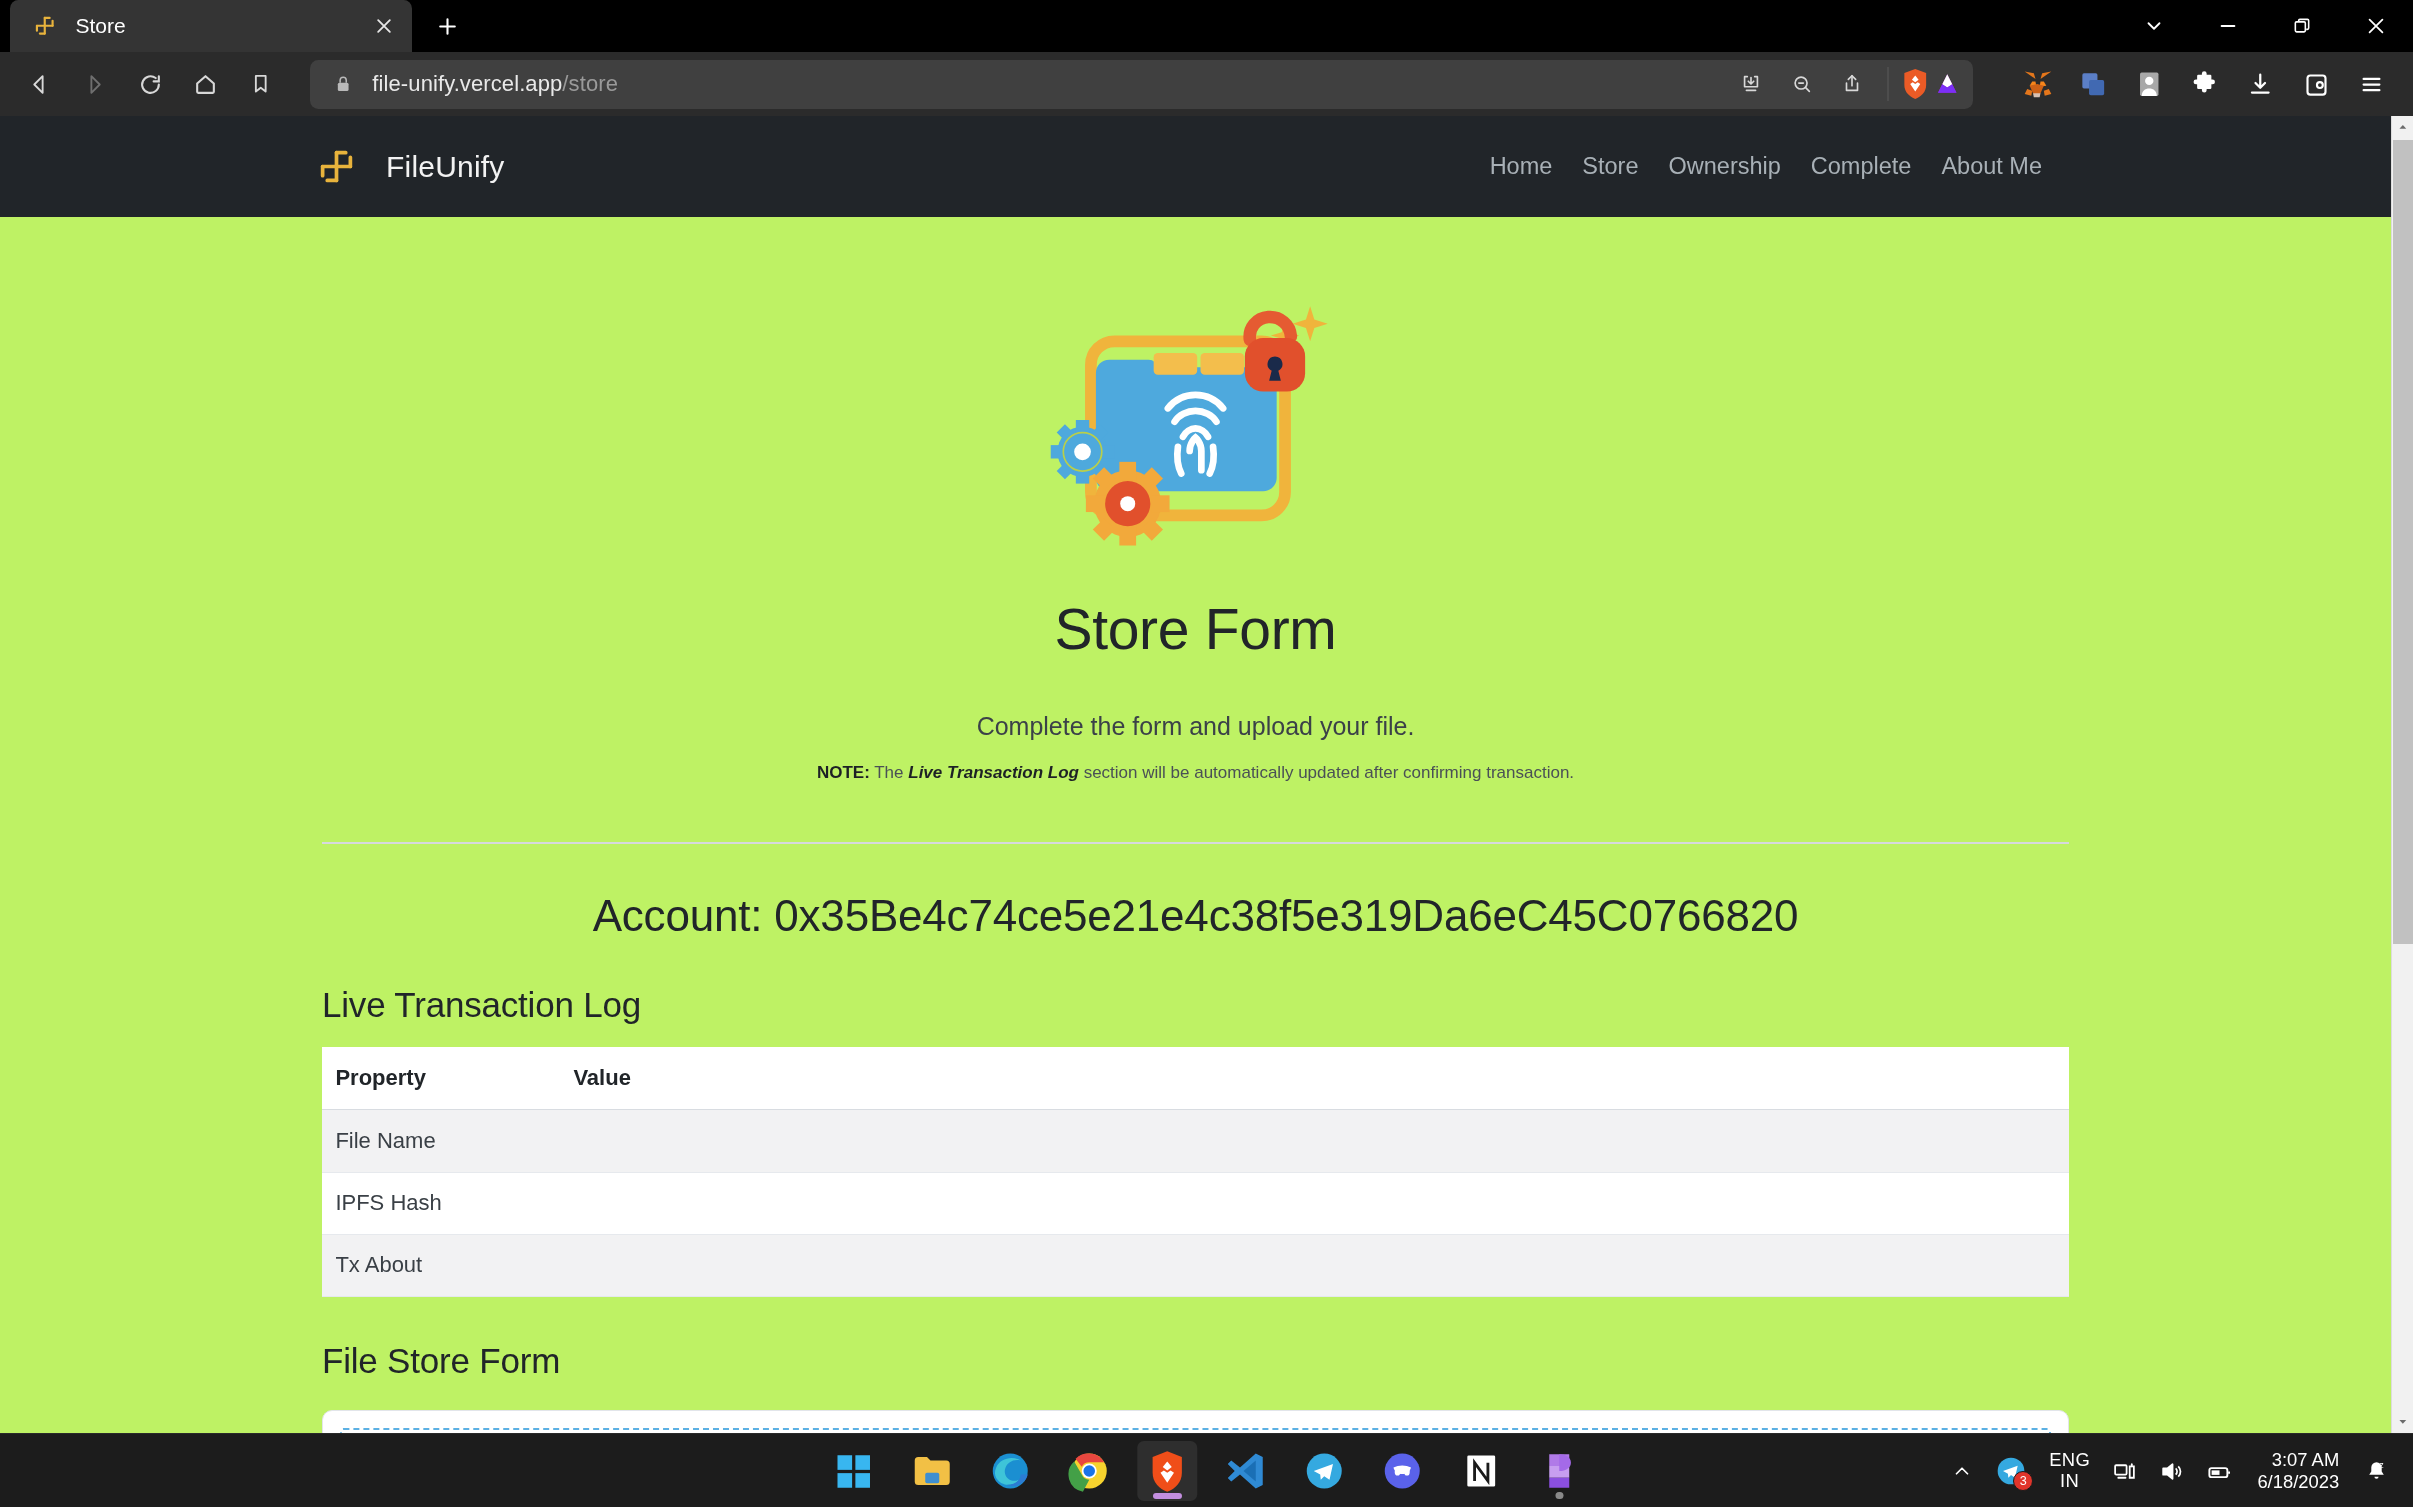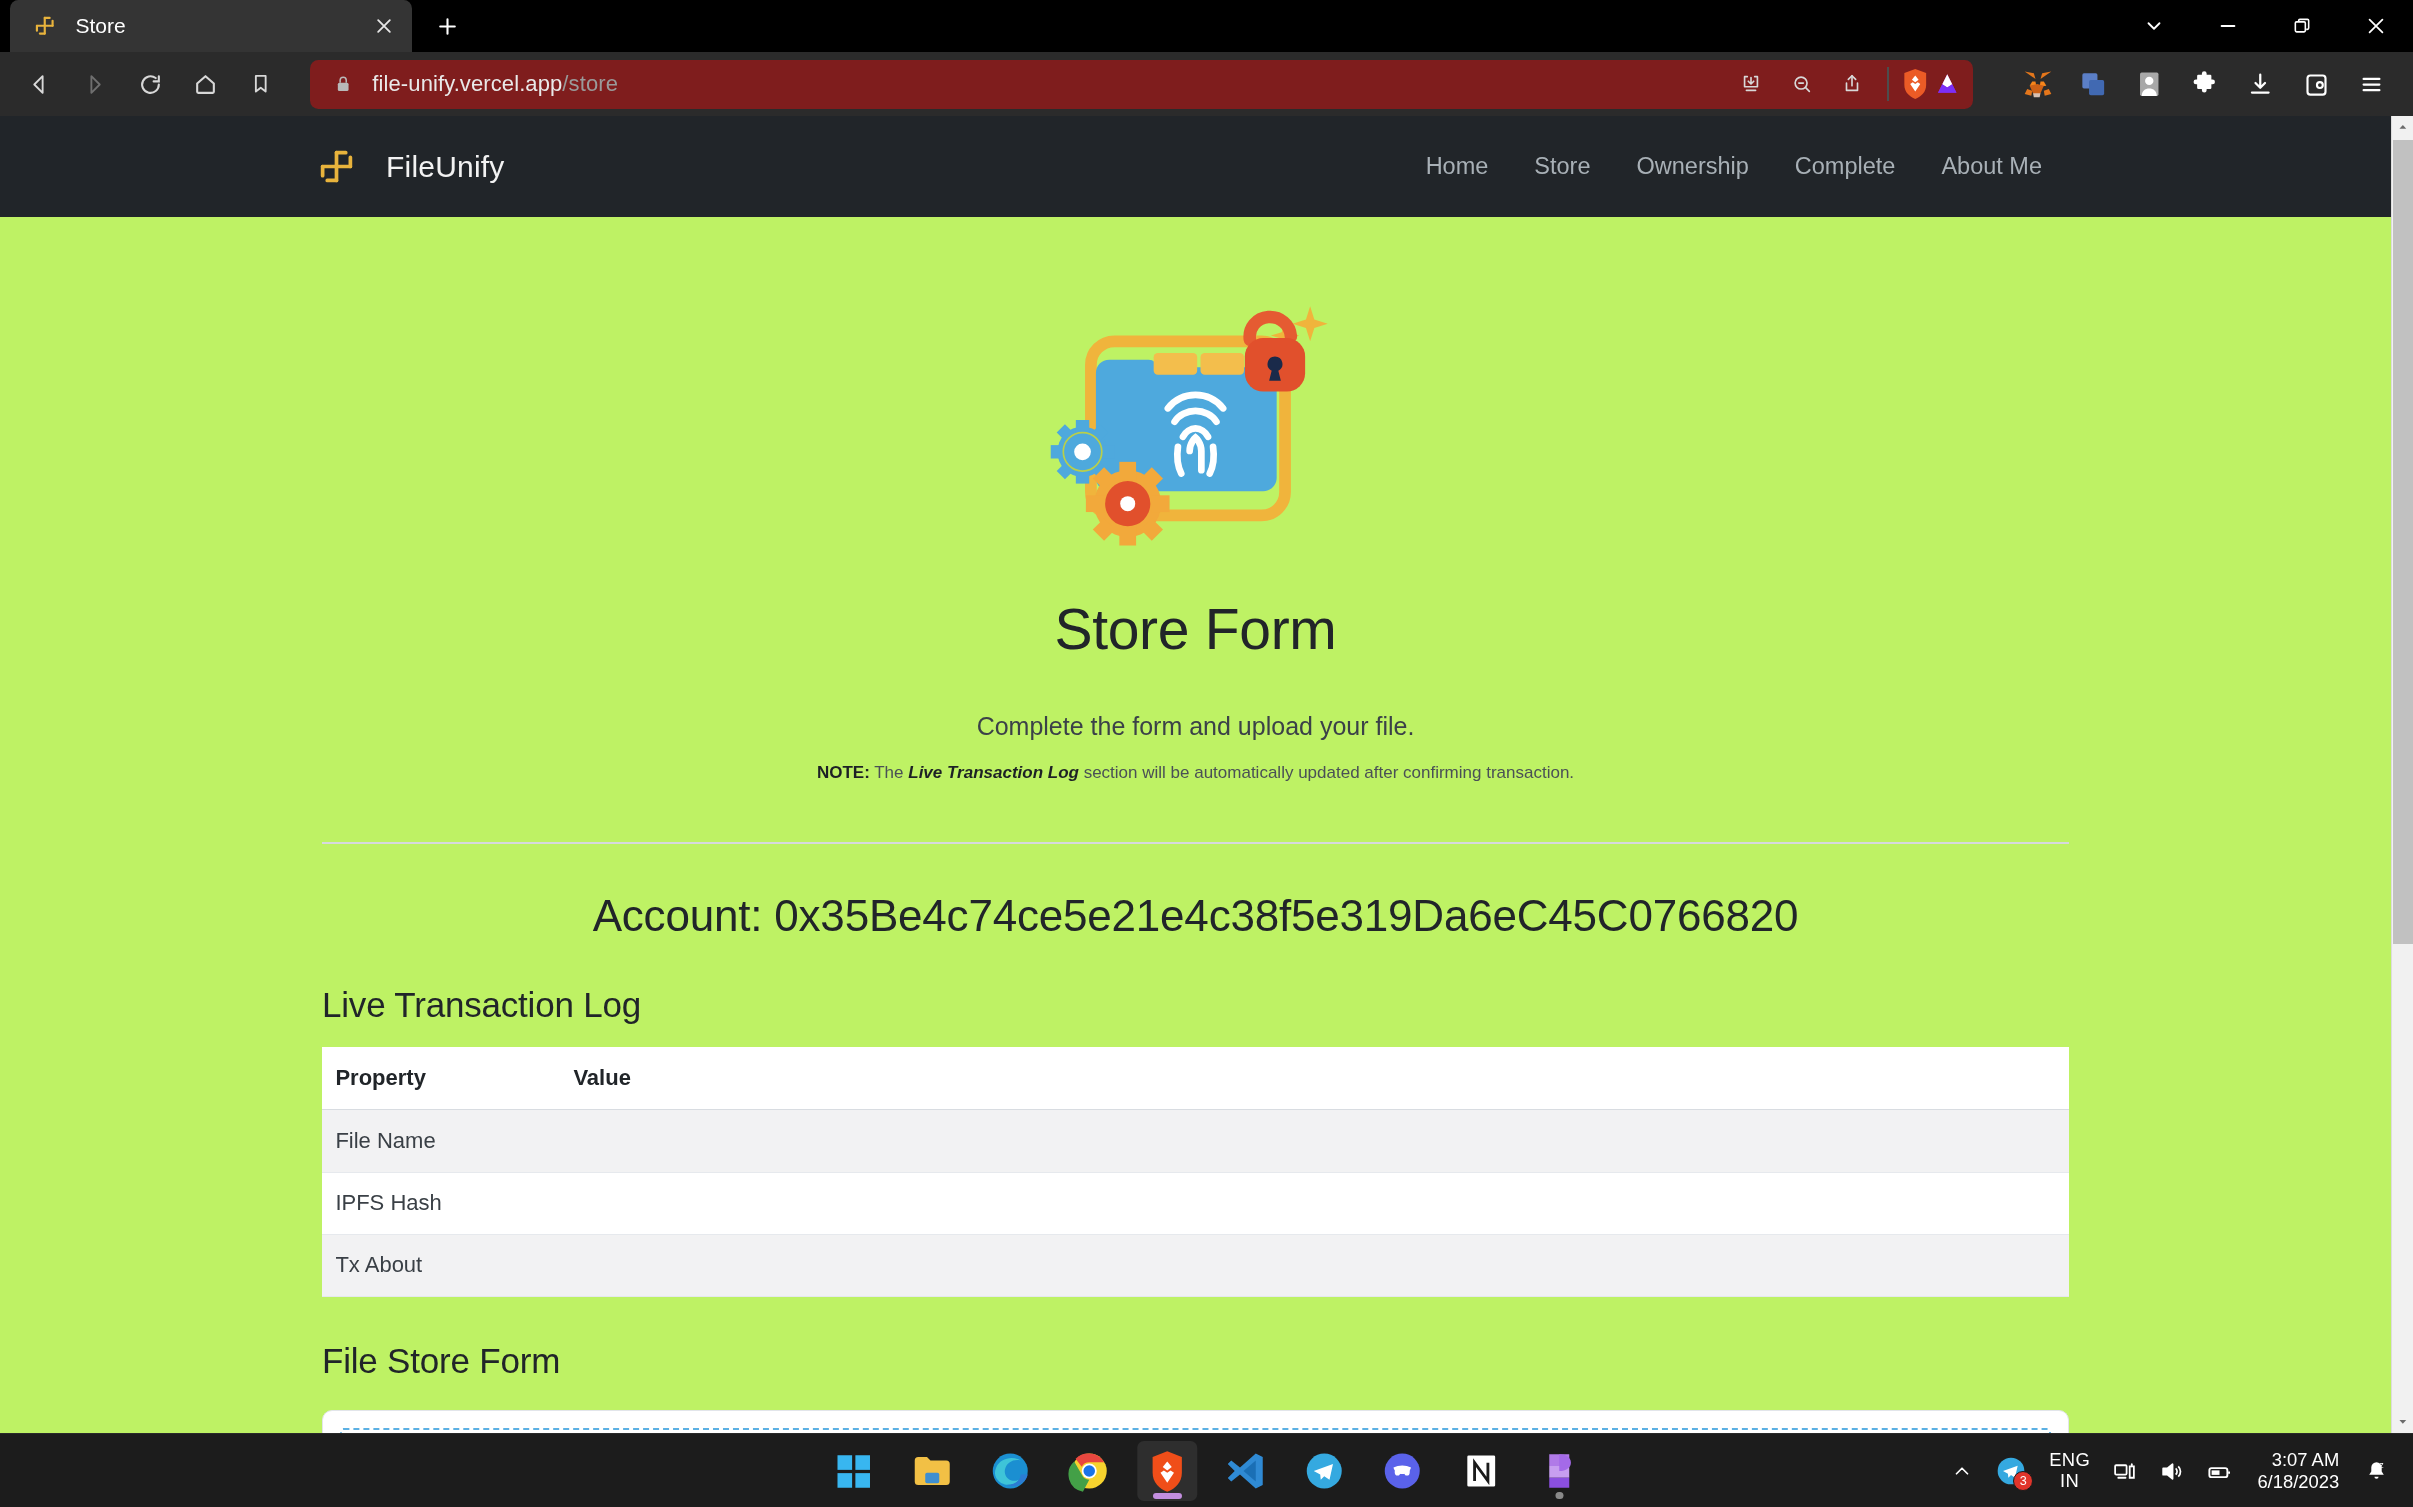--- a/index.html
+++ b/index.html
@@ -48,21 +48,21 @@
   .navbar {
     height: 64px; background: #2b2b2b; display: flex; align-items: center; padding: 0 13.4px; flex: none;
     gap: 3.4px; position: relative;
   }
   .navicon {
     width: 52px; height: 52px; display: flex; align-items: center; justify-content: center;
     color: #d8d8d8; border-radius: 6.7px; flex: none;
   }
   .navicon.disabled { color: #6f6f6f; }
   .urlbar {
-    flex: 1; height: 49px; background: #7f1d1d; border-radius: 8.4px; margin: 0 11.7px 0 23.5px;
+    flex: 1; height: 49px; background: #404040; border-radius: 8.4px; margin: 0 11.7px 0 23.5px;
     display: flex; align-items: center; padding: 0 11.7px 0 18.4px; min-width: 0;
   }
   .lock-icon { width: 28.5px; height: 28.5px; display: flex; align-items: center; justify-content: center; color: #b9b9b9; flex: none; }
   .url-text {
     color: #e9e9e9; font-size: 22px; margin-left: 15px; white-space: nowrap; flex: 1;
     overflow: hidden; letter-spacing: 0.1px;
   }
   .url-text .path { color: #9a9a9a; }
   .url-actions { display: flex; align-items: center; gap: 3.4px; flex: none; }
   .url-actions .navicon { width: 47px; height: 47px; }
@@ -76,21 +76,21 @@
   .content { flex: 1; position: relative; background: #bef264; overflow: hidden; }
   .scroll-area { position: absolute; inset: 0 22px 0 0; overflow: hidden; }
 
   .site-nav {
     height: 101px; background: #212529; display: flex; align-items: center;
     padding: 0 0 0 0; position: relative;
   }
   .brand { display: flex; align-items: center; margin-left: 317px; }
   .brand-logo { width: 39px; height: 39px; color: #e8b33c; display: flex; align-items: center; justify-content: center; }
   .brand-name { color: #f2f2f2; font-size: 30px; margin-left: 30px; font-weight: 400; letter-spacing: 0.2px; }
-  .site-links { margin-left: auto; margin-right: 334px; display: flex; align-items: center; gap: 16px; }
+  .site-links { margin-left: auto; margin-right: 334px; display: flex; align-items: center; gap: 0; }
   .site-link { color: #a8b0b6; font-size: 23.5px; padding: 0 15px; white-space: nowrap; }
 
   .page { padding: 0; }
   .hero { display: flex; justify-content: center; padding-top: 52px; }
   .hero-art { width: 323px; height: 302px; }
 
   .page-title {
     text-align: center; font-size: 57px; font-weight: 400; color: #212529; margin-top: 25px;
     letter-spacing: -0.3px;
   }

